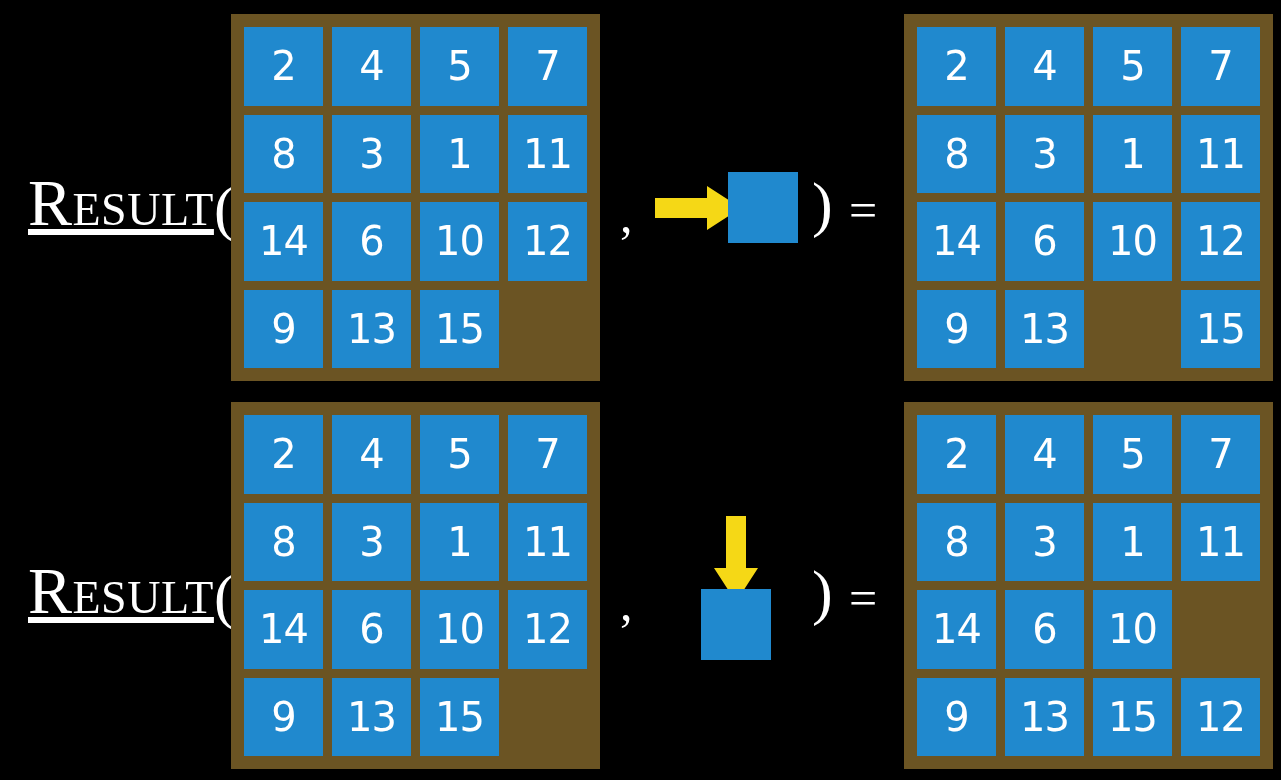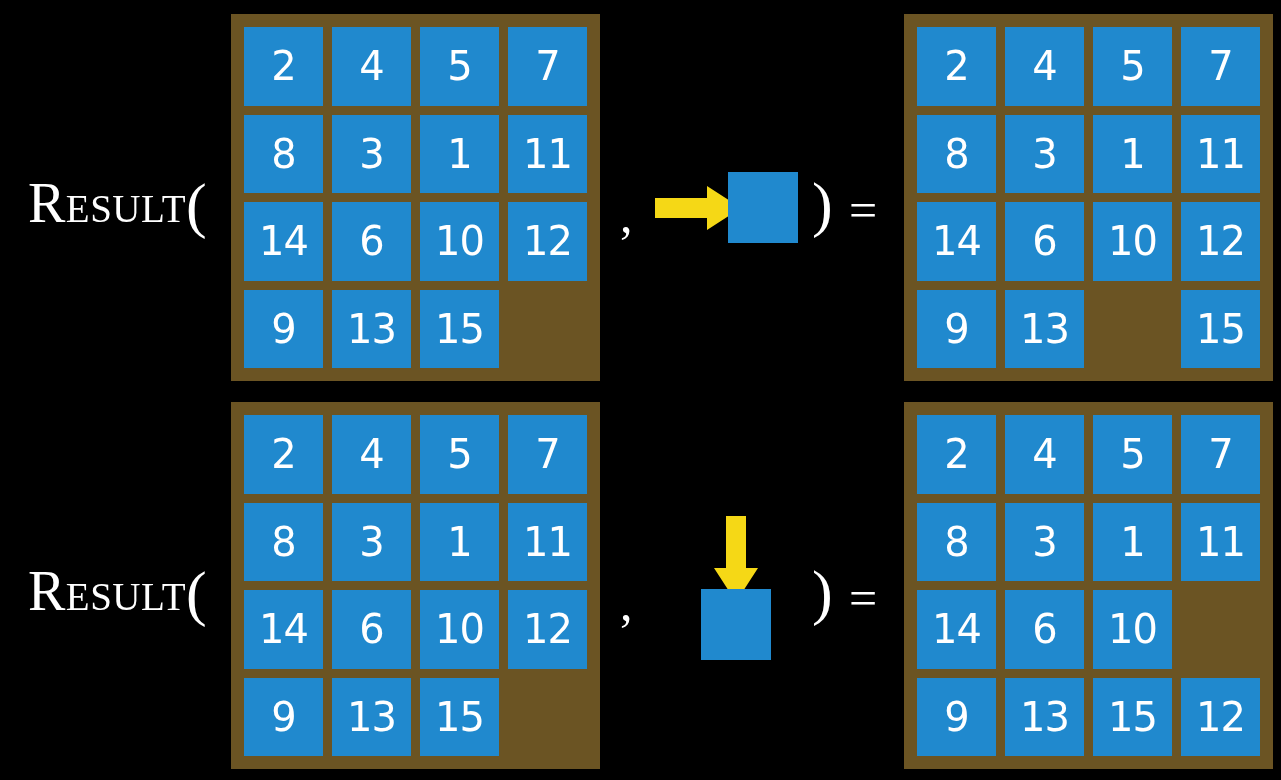--- a/index.html
+++ b/index.html
@@ -26,21 +26,22 @@
     position: absolute;
     color: #ffffff;
     font-family: "Liberation Serif", "DejaVu Serif", serif;
     font-variant: small-caps;
     font-weight: normal;
     white-space: nowrap;
     letter-spacing: 0.5px;
     line-height: 1;
   }
   .result-label .big {
-    font-size: 56px;
+    font-size: 66px;
+    text-decoration: underline;
   }
   .result-label .paren {
     font-size: 62px;
     position: relative;
     top: 4px;
   }
 
   
   .grid {
     position: absolute;

